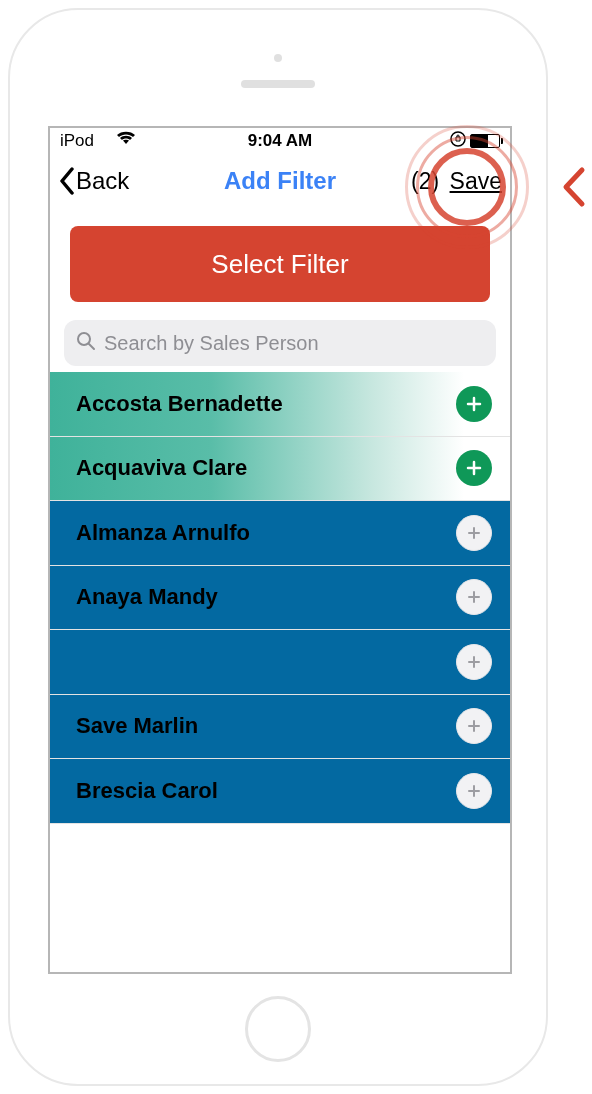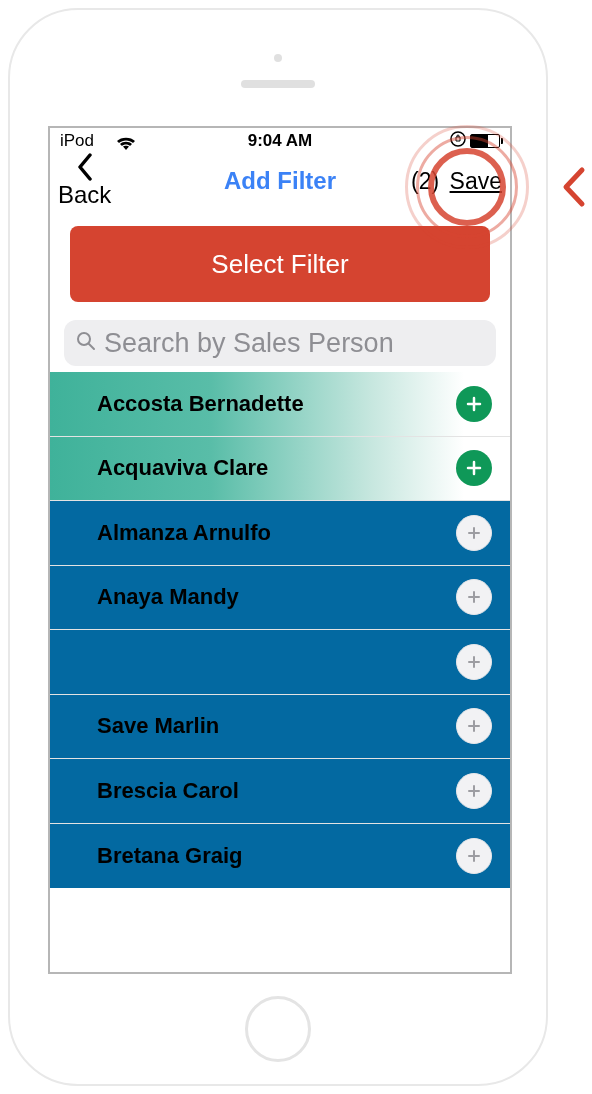--- a/index.html
+++ b/index.html
@@ -64,21 +64,21 @@
   
   .status {
     height: 26px;
     display: flex;
     align-items: center;
     padding: 0 10px;
     font-size: 17px;
     color: #000;
     position: relative;
   }
-  .status .left { display: flex; align-items: flex-end; gap: 22px; }
+  .status .left { display: flex; align-items: flex-start; gap: 22px; }
   .status .center { position: absolute; left: 50%; transform: translateX(-50%); font-weight: 600; }
   .status .right { margin-left: auto; display: flex; align-items: center; gap: 4px; }
   .wifi-icon svg { display: block; }
   .battery {
     width: 30px; height: 14px;
     border: 1.5px solid #000;
     border-radius: 2px;
     position: relative;
   }
   .battery::after {
@@ -98,21 +98,20 @@
     height: 54px;
     display: flex;
     align-items: center;
     position: relative;
     padding: 0 8px;
   }
   .back-btn {
     display: flex; align-items: center;
     font-size: 24px; color: #000;
     gap: 0px;
-    flex-direction: column;
   }
   .back-btn svg { display: block; }
   .nav-title {
     position: absolute; left: 50%; transform: translateX(-50%);
     font-size: 24px; font-weight: 700; color: #3b82f6;
   }
   .nav-right {
     margin-left: auto;
     display: flex; align-items: center;
     font-size: 23px; color: #000;
@@ -144,21 +143,21 @@
     height: 46px;
     background: #eeeef0;
     border-radius: 12px;
     display: flex; align-items: center;
     padding: 0 12px;
     gap: 8px;
   }
   .search-icon { color: #8e8e93; }
   .search input {
     border: none; background: transparent;
-    font-size: 27px;
+    font-size: 20px;
     color: #333;
     flex: 1;
     outline: none;
   }
   .search input::placeholder { color: #8e8e93; }
   
   .list { }
   .row {
     height: 64.5px;
     display: flex; align-items: center;
@@ -167,21 +166,20 @@
     position: relative;
     background: #0369a1;
   }
   .row.selected {
     background: linear-gradient(90deg, #3fb29a 0%, #59bda8 35%, #c7e7df 70%, #ffffff 90%);
   }
   .row .name {
     font-size: 22px;
     font-weight: 700;
     color: #000;
-    margin-left: 21px;
   }
   .row .add {
     margin-left: auto;
     width: 36px; height: 36px;
     border-radius: 50%;
     display: flex; align-items: center; justify-content: center;
     font-size: 24px;
   }
   .row .add.unsel {
     background: #f2f2f4;
@@ -322,28 +320,20 @@
         </span>
       </div>
       <div class="row">
         <span class="name">Brescia Carol</span>
         <span class="add unsel">
           <svg width="16" height="16" viewBox="0 0 16 16">
               <path d="M8 3 v10 M3 8 h10" stroke="#9d9da2" stroke-width="2" stroke-linecap="round"></path>
             </svg>
         </span>
       </div>
-      <div class="row" style="border-bottom:none">
-        <span class="name">Bretana Graig</span>
-        <span class="add unsel">
-          <svg width="16" height="16" viewBox="0 0 16 16">
-              <path d="M8 3 v10 M3 8 h10" stroke="#9d9da2" stroke-width="2" stroke-linecap="round"></path>
-            </svg>
-        </span>
-      </div>
     </div>
 
   </div>
 
   <div class="home-button"></div>
 </div>
 
 <div class="anno-circle c3"></div>
 <div class="anno-circle c2"></div>
 <div class="anno-circle c1"></div>

